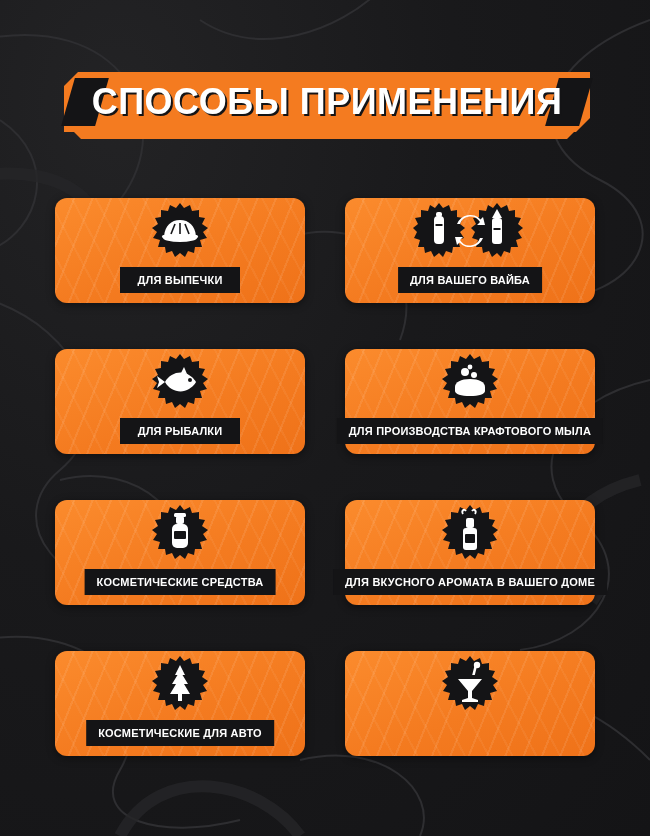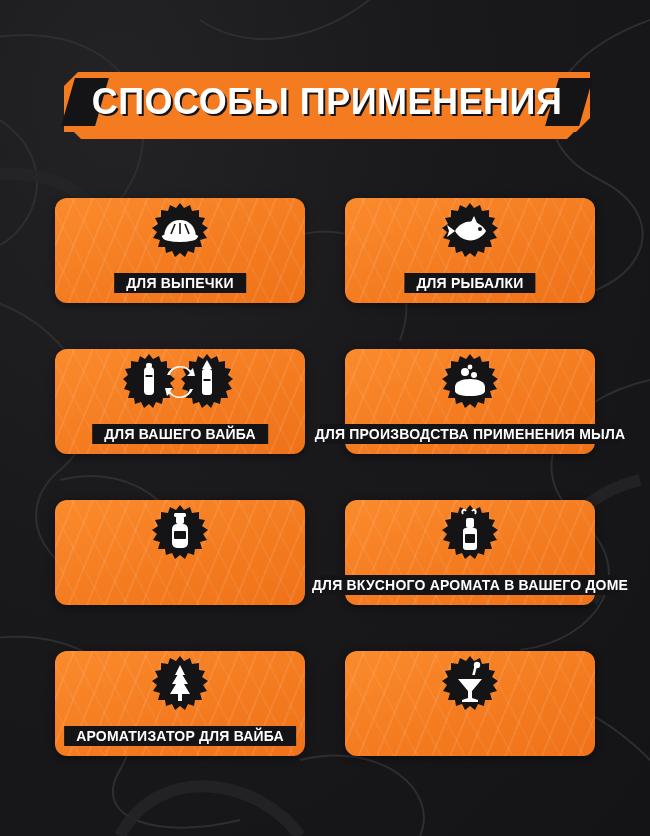--- a/index.html
+++ b/index.html
@@ -142,24 +142,24 @@
     height: 58px;
   }
 
   
   .label {
     position: absolute;
     left: -6px;
     bottom: 10px;
     min-width: 120px;
     max-width: 300px;
-    height: 20px;
+    height: 26px;
     background: #141416;
     color: #ffffff;
-    font-size: 14px;
+    font-size: 11px;
     font-weight: bold;
     letter-spacing: 0.2px;
     display: flex;
     align-items: center;
     justify-content: center;
     padding: 4px 12px;
     white-space: nowrap;
     box-sizing: border-box;
   }
   .label.center {
@@ -219,35 +219,20 @@
             <path d="M20 32 L24 22"></path>
             <path d="M29 32 L29 21"></path>
             <path d="M38 32 L34 22"></path>
           </g>
         </svg>
       </div>
       <div class="label center">ДЛЯ ВЫПЕЧКИ</div>
     </div>
 
     <div class="card">
-      <div class="badge">
-        <svg viewBox="0 0 58 58">
-          <path d="M29 1 L33 6 L39 3 L41 9 L48 8 L48 15 L54 16 L51 22 L57 26 L52 30 L56 36 L49 38 L51 45 L44 45 L43 51 L37 49 L34 55 L29 51 L24 55 L21 49 L15 51 L14 45 L7 45 L9 38 L2 36 L6 30 L1 26 L7 22 L4 16 L10 15 L10 8 L17 9 L19 3 L25 6 Z" fill="#141416"></path>
-          <g fill="#ffffff">
-            <path d="M14 29 C19 20 30 17 38 22 C43 25 45 29 45 29 C45 29 43 33 38 36 C30 41 19 38 14 29 Z"></path>
-            <path d="M14 29 L6 23 L8 29 L6 35 Z"></path>
-            <path d="M30 20 L33 14 L36 21 Z"></path>
-            <circle cx="39" cy="27" r="2" fill="#141416"></circle>
-          </g>
-        </svg>
-      </div>
-      <div class="label center">ДЛЯ РЫБАЛКИ</div>
-    </div>
-
-    <div class="card">
       <div class="badge" style="width:120px;left:50%;">
         <svg viewBox="0 0 120 58" style="width:120px;height:58px;">
 
           <g transform="translate(2,0)">
             <path d="M27 1 L31 6 L37 3 L39 9 L45 8 L45 15 L51 16 L48 22 L53 26 L48 30 L52 36 L46 38 L48 45 L41 45 L40 51 L34 49 L31 55 L27 51 L22 55 L19 49 L13 51 L12 45 L6 45 L8 38 L2 36 L5 30 L1 26 L6 22 L3 16 L9 15 L9 8 L16 9 L18 3 L23 6 Z" fill="#141416"></path>
             <g fill="#ffffff">
               <rect x="22" y="14" width="10" height="28" rx="4"></rect>
               <rect x="24" y="10" width="6" height="5" rx="2"></rect>
               <rect x="23.5" y="22" width="7" height="2" fill="#141416"></rect>
             </g>
@@ -269,42 +254,58 @@
         </svg>
       </div>
       <div class="label center">ДЛЯ ВАШЕГО ВАЙБА</div>
     </div>
 
     <div class="card">
       <div class="badge">
         <svg viewBox="0 0 58 58">
           <path d="M29 1 L33 6 L39 3 L41 9 L48 8 L48 15 L54 16 L51 22 L57 26 L52 30 L56 36 L49 38 L51 45 L44 45 L43 51 L37 49 L34 55 L29 51 L24 55 L21 49 L15 51 L14 45 L7 45 L9 38 L2 36 L6 30 L1 26 L7 22 L4 16 L10 15 L10 8 L17 9 L19 3 L25 6 Z" fill="#141416"></path>
           <g fill="#ffffff">
+            <path d="M14 29 C19 20 30 17 38 22 C43 25 45 29 45 29 C45 29 43 33 38 36 C30 41 19 38 14 29 Z"></path>
+            <path d="M14 29 L6 23 L8 29 L6 35 Z"></path>
+            <path d="M30 20 L33 14 L36 21 Z"></path>
+            <circle cx="39" cy="27" r="2" fill="#141416"></circle>
+          </g>
+        </svg>
+      </div>
+      <div class="label center">ДЛЯ РЫБАЛКИ</div>
+    </div>
+
+    <div class="card">
+      <div class="badge">
+        <svg viewBox="0 0 58 58">
+          <path d="M29 1 L33 6 L39 3 L41 9 L48 8 L48 15 L54 16 L51 22 L57 26 L52 30 L56 36 L49 38 L51 45 L44 45 L43 51 L37 49 L34 55 L29 51 L24 55 L21 49 L15 51 L14 45 L7 45 L9 38 L2 36 L6 30 L1 26 L7 22 L4 16 L10 15 L10 8 L17 9 L19 3 L25 6 Z" fill="#141416"></path>
+          <g fill="#ffffff">
             <path d="M14 34 C14 29 20 26 29 26 C38 26 44 29 44 34 L44 38 C44 41 38 43 29 43 C20 43 14 41 14 38 Z"></path>
             <circle cx="24" cy="19" r="4"></circle>
             <circle cx="33" cy="22" r="3"></circle>
             <circle cx="29" cy="14" r="2.4"></circle>
           </g>
         </svg>
       </div>
-      <div class="label overflow">ДЛЯ ПРОИЗВОДСТВА ПРИМЕНЕНИЯ МЫЛА</div>
+      <div class="label overflow">ДЛЯ ПРОИЗВОДСТВА КРАФТОВОГО МЫЛА</div>
     </div>
 
     <div class="card">
       <div class="badge">
         <svg viewBox="0 0 58 58">
           <path d="M29 1 L33 6 L39 3 L41 9 L48 8 L48 15 L54 16 L51 22 L57 26 L52 30 L56 36 L49 38 L51 45 L44 45 L43 51 L37 49 L34 55 L29 51 L24 55 L21 49 L15 51 L14 45 L7 45 L9 38 L2 36 L6 30 L1 26 L7 22 L4 16 L10 15 L10 8 L17 9 L19 3 L25 6 Z" fill="#141416"></path>
           <g fill="#ffffff">
             <rect x="21" y="20" width="16" height="24" rx="5"></rect>
             <rect x="25" y="12" width="8" height="8" rx="2"></rect>
             <rect x="23" y="9" width="12" height="4" rx="1.5"></rect>
             <rect x="23" y="27" width="12" height="8" rx="1" fill="#141416"></rect>
           </g>
         </svg>
       </div>
+      <div class="label center">КОСМЕТИЧЕСКИЕ СРЕДСТВА</div>
     </div>
 
     <div class="card">
       <div class="badge">
         <svg viewBox="0 0 58 58">
           <path d="M29 1 L33 6 L39 3 L41 9 L48 8 L48 15 L54 16 L51 22 L57 26 L52 30 L56 36 L49 38 L51 45 L44 45 L43 51 L37 49 L34 55 L29 51 L24 55 L21 49 L15 51 L14 45 L7 45 L9 38 L2 36 L6 30 L1 26 L7 22 L4 16 L10 15 L10 8 L17 9 L19 3 L25 6 Z" fill="#141416"></path>
           <g fill="#ffffff">
             <rect x="22" y="24" width="14" height="22" rx="3"></rect>
             <rect x="25" y="14" width="8" height="10" rx="2"></rect>
             <rect x="24" y="30" width="10" height="9" rx="1" fill="#141416"></rect>
@@ -319,21 +320,21 @@
     <div class="card">
       <div class="badge">
         <svg viewBox="0 0 58 58">
           <path d="M29 1 L33 6 L39 3 L41 9 L48 8 L48 15 L54 16 L51 22 L57 26 L52 30 L56 36 L49 38 L51 45 L44 45 L43 51 L37 49 L34 55 L29 51 L24 55 L21 49 L15 51 L14 45 L7 45 L9 38 L2 36 L6 30 L1 26 L7 22 L4 16 L10 15 L10 8 L17 9 L19 3 L25 6 Z" fill="#141416"></path>
           <g fill="#ffffff">
             <path d="M29 10 L34 20 L31.5 20 L37 29 L33 29 L39 39 L19 39 L25 29 L21 29 L26.5 20 L24 20 Z"></path>
             <rect x="27" y="39" width="4" height="7"></rect>
           </g>
         </svg>
       </div>
-      <div class="label center">АРОМАТИЗАТОР ДЛЯ ВАЙБА</div>
+      <div class="label center">КОСМЕТИЧЕСКИЕ ДЛЯ АВТО</div>
     </div>
 
     <div class="card">
       <div class="badge">
         <svg viewBox="0 0 58 58">
           <path d="M29 1 L33 6 L39 3 L41 9 L48 8 L48 15 L54 16 L51 22 L57 26 L52 30 L56 36 L49 38 L51 45 L44 45 L43 51 L37 49 L34 55 L29 51 L24 55 L21 49 L15 51 L14 45 L7 45 L9 38 L2 36 L6 30 L1 26 L7 22 L4 16 L10 15 L10 8 L17 9 L19 3 L25 6 Z" fill="#141416"></path>
           <g fill="#ffffff">
             <path d="M17 24 L41 24 L31 36 L31 43 L37 45 L37 47 L21 47 L21 45 L27 43 L27 36 Z"></path>
             <rect x="32" y="9" width="2.5" height="16" transform="rotate(14 33 17)"></rect>
             <circle cx="36" cy="10" r="3.2"></circle>

